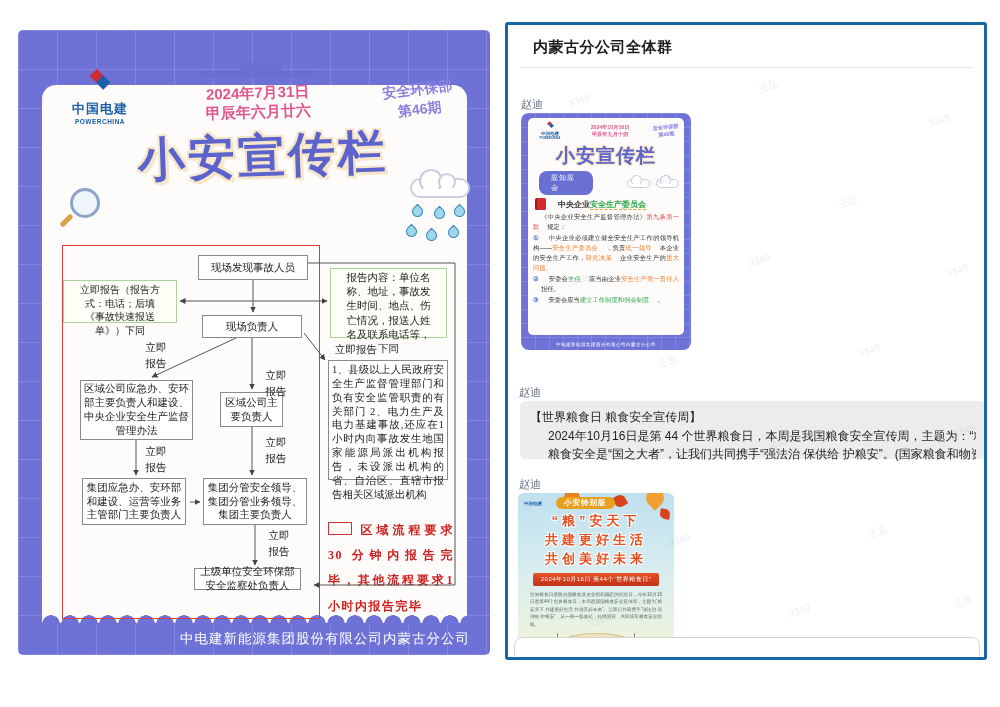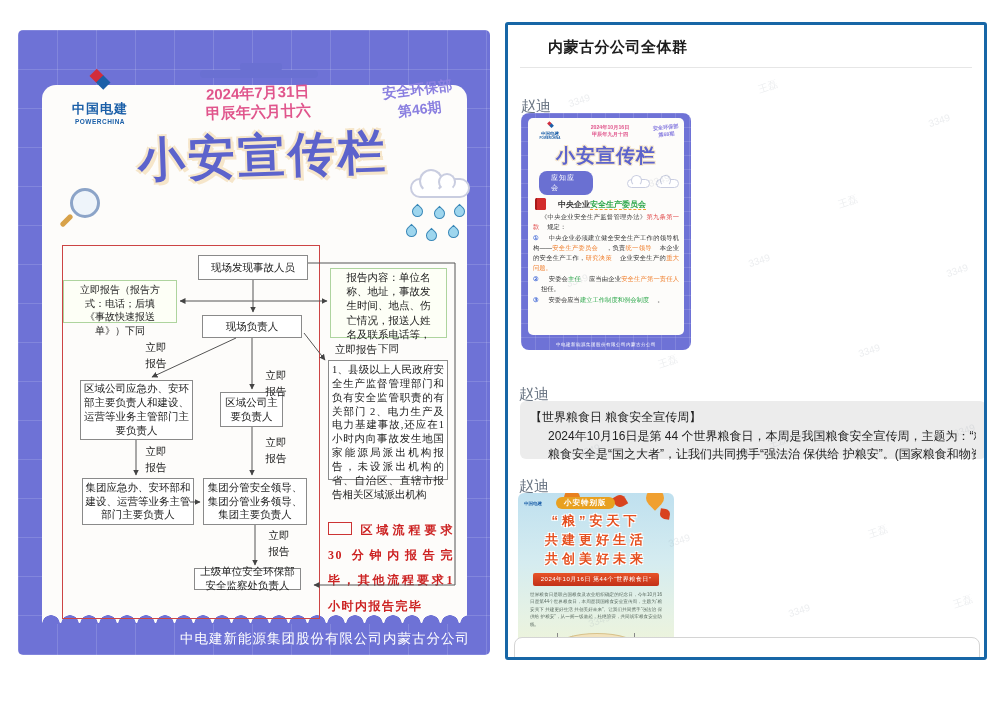--- a/index.html
+++ b/index.html
@@ -46,23 +46,23 @@
     font-size:10.5px;line-height:1.35;text-align:center;padding:2px 13px;box-sizing:border-box;}
   .flabel{position:absolute;color:#222;font-family:"Liberation Serif",serif;font-size:10.5px;line-height:1.5;text-align:center;}
   .legend{position:absolute;left:310px;top:488px;width:126px;color:#cc2222;font-weight:bold;font-family:"Liberation Serif",serif;
     font-size:12px;line-height:2.1;letter-spacing:1.5px;text-align:justify;}
   .lsq{display:inline-block;width:22px;height:11px;border:1.5px solid #cc3333;vertical-align:-1px;margin-right:6px;}
   .flow-svg{position:absolute;left:0;top:0;pointer-events:none;}
 
   
   .panel{position:absolute;left:505px;top:22px;width:482px;height:638px;border:3px solid #1766a6;border-radius:3px;
     background:#fff;box-sizing:border-box;overflow:hidden;}
-  .chat-title{position:absolute;left:25px;top:13px;font-size:15px;font-weight:bold;color:#1c1c1c;letter-spacing:.5px;margin-left:15px;}
+  .chat-title{position:absolute;left:25px;top:13px;font-size:15px;font-weight:bold;color:#1c1c1c;letter-spacing:.5px;}
   .divider{position:absolute;left:12px;top:42px;width:452px;border-bottom:1px solid #e6e6e6;}
-  .sender{position:absolute;font-size:15px;color:#6b7684;}
+  .sender{position:absolute;font-size:11px;color:#6b7684;}
   .wm{position:absolute;font-size:10px;color:#8a94a0;opacity:.16;transform:rotate(-18deg);pointer-events:none;}
 
   .bubble{position:absolute;left:12px;top:376px;width:466px;height:58px;background:#ececec;border-radius:6px;
     padding:7px 10px;box-sizing:border-box;font-size:12px;color:#222;line-height:1.55;}
   .bubble .ln2,.bubble .ln3{padding-left:18px;white-space:nowrap;overflow:hidden;}
 
   .inputbar{position:absolute;left:6px;top:612px;width:464px;height:30px;border:1px solid #d4d4d4;border-radius:8px;background:#fff;}
 
   
   .mp{position:absolute;left:13px;top:88px;width:170px;height:237px;background:#6e72d6;border-radius:8px;overflow:hidden;
@@ -144,24 +144,24 @@
         <span class="drop" style="left:20px;top:24px;"></span>
         <span class="drop" style="left:42px;top:21px;"></span>
     </div>
 
     <div class="redframe"></div>
 
     <div class="fbox" style="left:180px;top:225px;width:110px;height:25px;">现场发现事故人员</div>
     <div class="gbox" style="left:45px;top:250px;width:114px;height:43px;font-size:10px;">立即报告（报告方式：电话；后填《事故快速报送单》）下同</div>
     <div class="gbox" style="left:312px;top:238px;width:117px;height:70px;">报告内容：单位名称、地址，事故发生时间、地点、伤亡情况，报送人姓名及联系电话等，下同</div>
     <div class="fbox" style="left:184px;top:285px;width:100px;height:23px;">现场负责人</div>
-    <div class="fbox" style="left:62px;top:350px;width:113px;height:60px;">区域公司应急办、安环部主要负责人和建设、运营等业务主管部门主要负责人</div>
+    <div class="fbox" style="left:62px;top:350px;width:113px;height:60px;">区域公司应急办、安环部主要负责人和建设、中央企业安全生产监督管理办法</div>
     <div class="fbox" style="left:202px;top:362px;width:63px;height:35px;">区域公司主要负责人</div>
     <div class="fbox" style="left:310px;top:330px;width:120px;height:120px;text-align:justify;align-items:flex-start;padding:2px 3px;">1、县级以上人民政府安全生产监督管理部门和负有安全监管职责的有关部门 2、电力生产及电力基建事故,还应在1小时内向事故发生地国家能源局派出机构报告，未设派出机构的省、自治区、直辖市报告相关区域派出机构</div>
-    <div class="fbox" style="left:64px;top:448px;width:112px;height:47px;">集团应急办、安环部和建设、运营等业务主管部门主要负责人</div>
+    <div class="fbox" style="left:64px;top:448px;width:104px;height:47px;">集团应急办、安环部和建设、运营等业务主管部门主要负责人</div>
     <div class="fbox" style="left:185px;top:448px;width:104px;height:47px;">集团分管安全领导、集团分管业务领导、集团主要负责人</div>
     <div class="fbox" style="left:176px;top:538px;width:107px;height:22px;">上级单位安全环保部安全监察处负责人</div>
 
     <div class="flabel" style="left:123px;top:310px;width:30px;">立即报告</div>
     <div class="flabel" style="left:243px;top:338px;width:30px;">立即报告</div>
     <div class="flabel" style="left:308px;top:312px;width:60px;">立即报告</div>
     <div class="flabel" style="left:123px;top:414px;width:30px;">立即报告</div>
     <div class="flabel" style="left:243px;top:405px;width:30px;">立即报告</div>
     <div class="flabel" style="left:246px;top:498px;width:30px;">立即报告</div>
 

